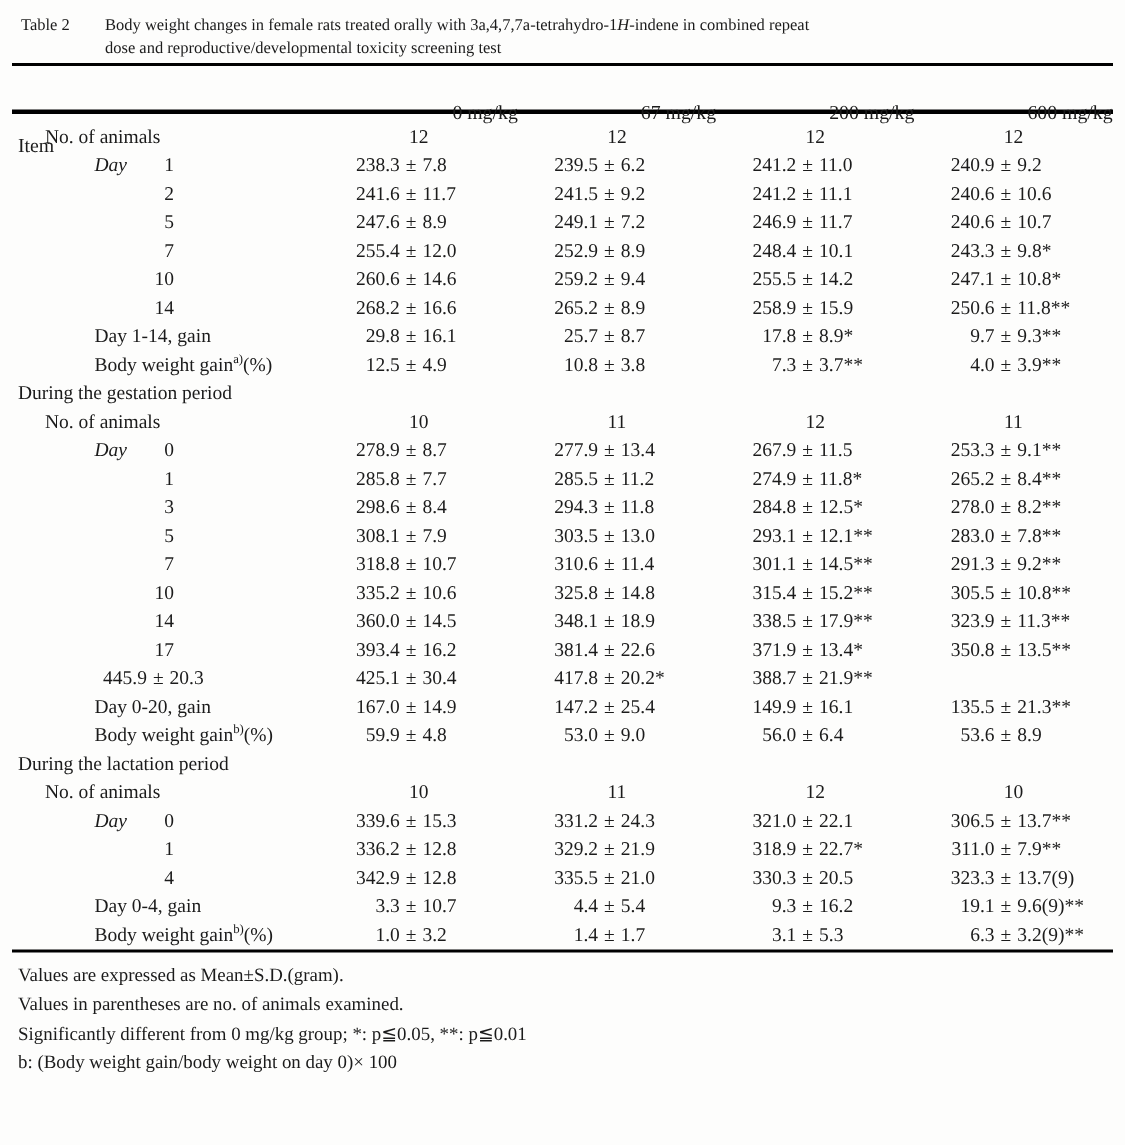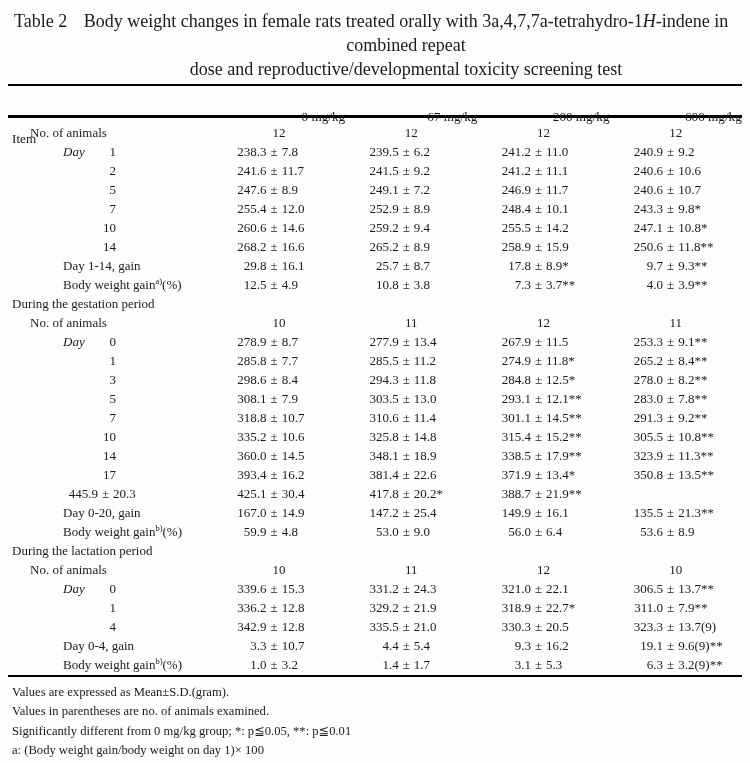--- a/index.html
+++ b/index.html
@@ -5,23 +5,23 @@
   html,body{margin:0;padding:0;}
   body{
     width:750px;height:763px;overflow:hidden;
     background:#fdfdfc;color:#1b1b1b;
     font-family:"Liberation Serif","DejaVu Serif",serif;
     -webkit-font-smoothing:antialiased;
   }
   .page{padding:8px 8px 0 8px;}
 
   
-  .cap{display:flex;margin:2px 0 3px 6px;font-size:18px;line-height:1.32;}
+  .cap{display:flex;margin:2px 0 3px 6px;font-size:11px;line-height:1.32;}
   .cap-label{width:56px;flex:none;}
-  .cap-text{flex:1;text-align:center;}
+  .cap-text{flex:1;}
 
   
   .rule{background:#000;width:734px;}
   .rule-top{height:2px;}
   .rule-mid{height:2.6px;}
   .rule-bottom{height:2px;}
 
   
   .hdr-row{display:grid;grid-template-columns:205px repeat(4,132.2px);align-items:center;height:29px;font-size:13.2px;}
   .hdr-item{padding-left:4px;margin-top:45px;}
@@ -658,17 +658,16 @@
         </div>
       </div>
     </div>
 
   <div class="rule rule-bottom"></div>
 
   <div class="footnotes" id="footnotes">
       <div class="fn-line">Values are expressed as Mean±S.D.(gram).</div>
       <div class="fn-line">Values in parentheses are no. of animals examined.</div>
       <div class="fn-line">Significantly different from 0 mg/kg group;  *: p≦0.05, **: p≦0.01</div>
-      <div class="fn-line">a: (Body weight gain/body weight on day 1)× 100</div>
       <div class="fn-line">b: (Body weight gain/body weight on day 0)× 100</div>
     </div>
 
 </div>
 
 </body></html>

